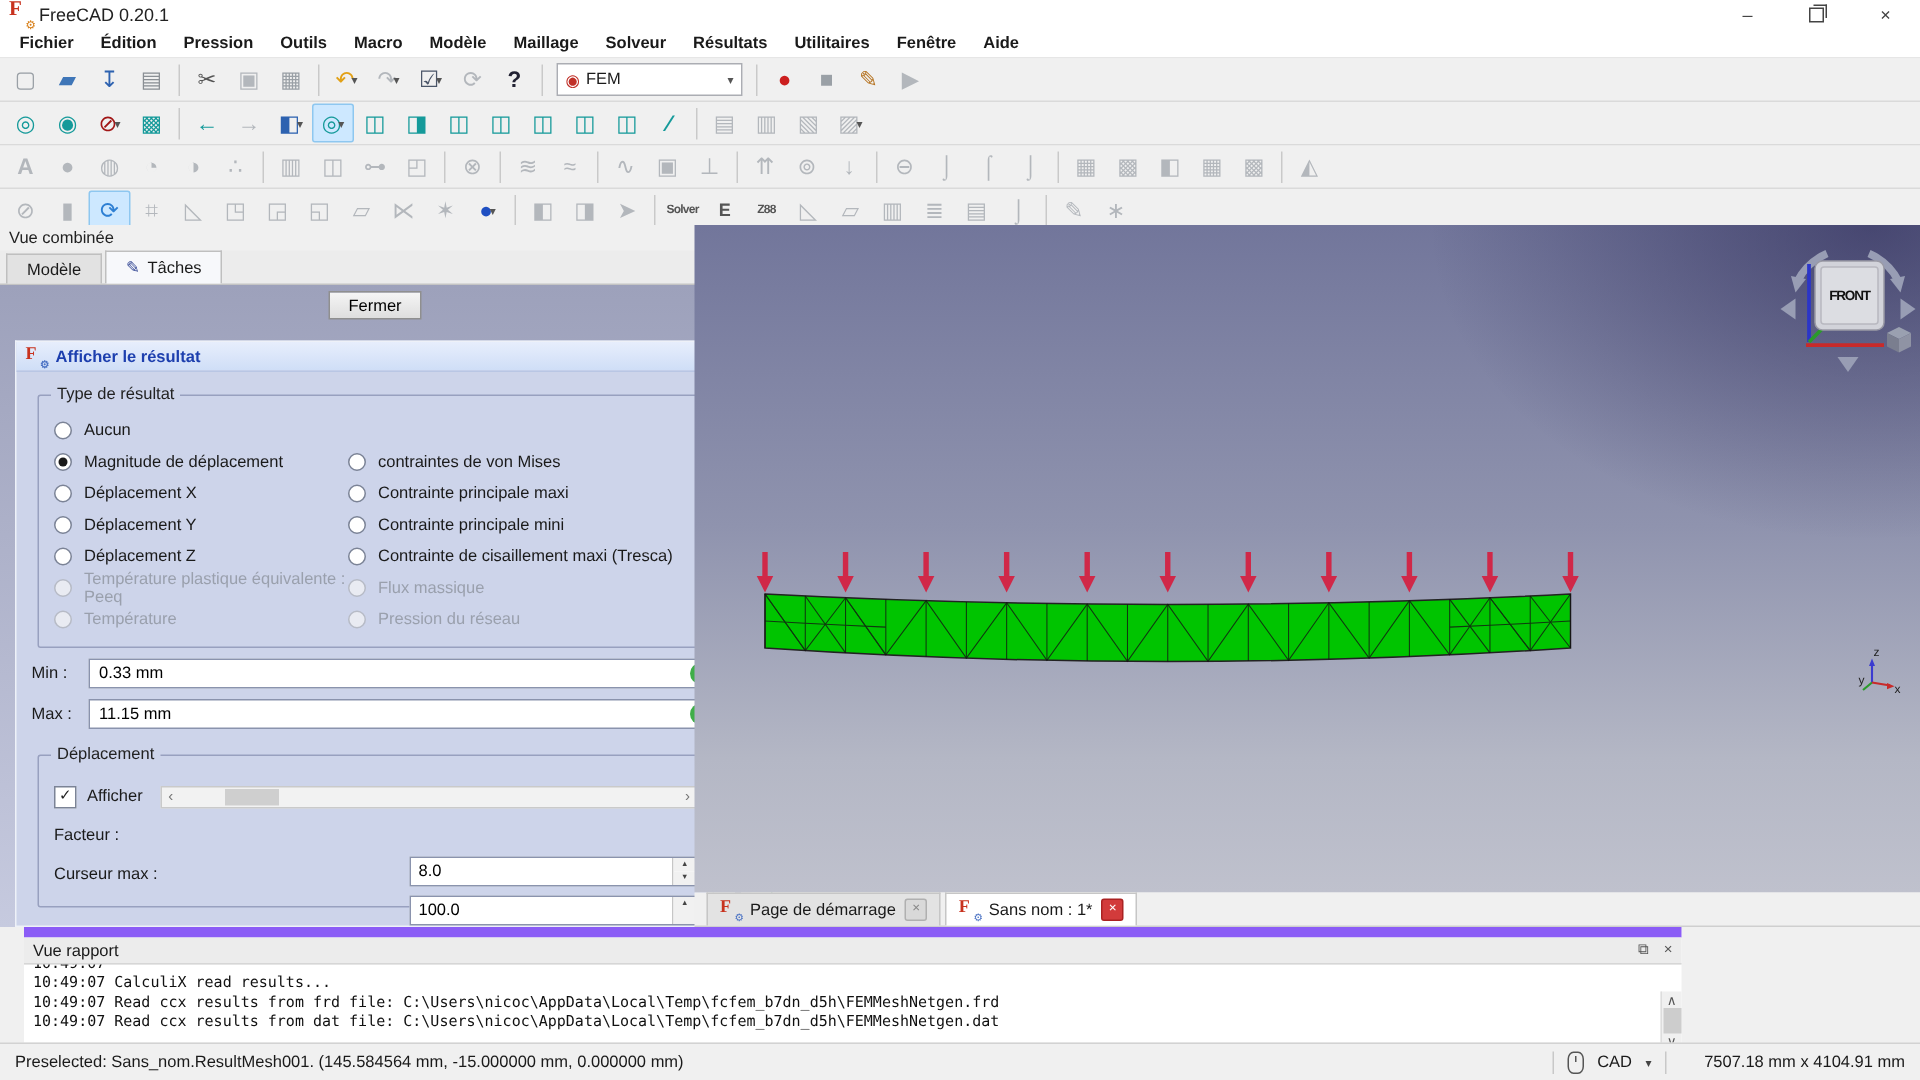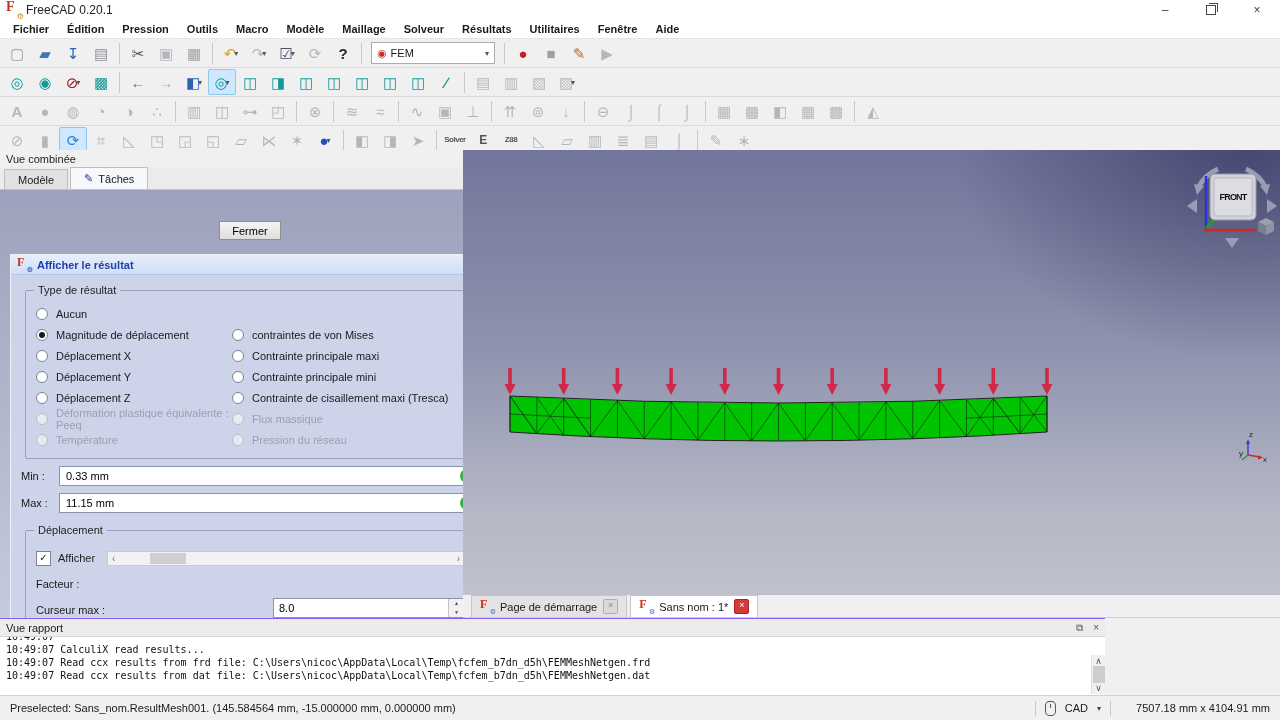--- a/index.html
+++ b/index.html
@@ -35,21 +35,21 @@
   .appico .l{font-size:14px;}
   .appico .g{color:#d8821e;font-size:8px;}
   
   .left-panel{position:absolute;top:150px;left:0;width:515px;height:468px;background:#f0f0f0;border-right:1px solid #15803d;box-sizing:border-box;}
   .panel-header{height:17px;display:flex;align-items:center;padding:0 6px;font-size:11px;color:#222;}
   .panel-hicon{margin-left:auto;color:#666;font-size:10px;}
   .panel-tabs{height:22px;display:flex;align-items:flex-end;padding-left:4px;border-bottom:1px solid #c4c4c4;background:#ececec;}
   .ptab{height:19px;display:flex;align-items:center;gap:5px;padding:0 13px;background:#e2e2e2;border:1px solid #bfbfbf;border-bottom:none;margin-right:2px;}
   .ptab.active{background:#f7f8fb;height:21px;}
   .ptab .pticon{color:#2b3f8f;font-size:11px;}
-  .tasks-wrap{position:absolute;top:40px;left:0;right:14px;bottom:0;background:linear-gradient(#9da1bb,#c6cadf);display:flex;flex-direction:column;padding-top:31px;overflow:hidden;}
+  .tasks-wrap{position:absolute;top:40px;left:0;right:14px;bottom:0;background:linear-gradient(#9da1bb,#c6cadf);display:flex;flex-direction:column;padding-top:4px;overflow:hidden;}
   .vscroll{position:absolute;top:40px;right:0;width:14px;bottom:0;background:#f0f0f0;border-left:1px solid #d7d7d7;display:flex;flex-direction:column;align-items:center;justify-content:space-between;color:#555;font-size:9px;padding:2px 0;box-sizing:border-box;}
   .fermer{width:62px;height:19px;margin:0 auto 14px;background:linear-gradient(#f5f5f5,#dedede);border:1px solid #8f8f8f;font-size:11px;font-family:inherit;flex:none;}
   .taskbox{flex:1;margin:0 6px 0 10px;background:#cdd4ea;border:1px solid #eef1f8;border-right:4px solid #3b4186;display:flex;flex-direction:column;}
   .taskbox-header{height:19px;background:linear-gradient(#e7eefc,#cfdef7);display:flex;align-items:center;gap:6px;padding:0 6px;border-bottom:1px solid #b9c6e4;color:#1d3fae;font-weight:bold;}
   .collapse{margin-left:auto;color:#2a50c0;font-weight:bold;font-size:13px;transform:rotate(90deg);}
   .groupbox{border:1px solid #98a0bf;border-radius:2px;margin:15px 14px 0;position:relative;padding:12px 10px 8px;}
   .gtitle{position:absolute;top:-7px;left:8px;background:#cdd4ea;padding:0 4px;color:#222;}
   .radio-cols{display:flex;}
   .rcol{display:flex;flex-direction:column;}
   .rcol.left{width:196px;}
@@ -82,21 +82,21 @@
                linear-gradient(180deg,#72769b 0%,#8f93ae 45%,#b4b7c5 80%,#bfc1cd 100%);}
   .beam-svg{position:absolute;left:32px;top:216px;}
   .navcube{position:absolute;top:10px;right:2px;}
   .axis-mini{position:absolute;right:12px;bottom:130px;}
   .mditabs{position:absolute;top:595px;left:463px;width:817px;height:23px;background:#f0f0f0;border-bottom:1px solid #cfcfcf;display:flex;align-items:flex-end;padding-left:8px;box-sizing:border-box;}
   .mdi-tab{height:21px;display:flex;align-items:center;gap:6px;padding:0 8px;background:#e3e3e3;border:1px solid #c6c6c6;border-bottom:none;margin-right:3px;}
   .mdi-tab.active{background:#fff;}
   .tclose{width:13px;height:13px;border:1px solid #b0b0b0;background:#d9d9d9;color:#888;font-size:9px;line-height:11px;text-align:center;border-radius:2px;}
   .mdi-tab.active .tclose{background:#d23b3b;border-color:#a22;color:#fff;}
   
-  .report{position:absolute;top:618px;left:0;width:1105px;background:#fff;border-top:1px solid #8b5cf6;}
+  .report{position:absolute;top:618px;left:16px;width:1105px;background:#fff;border-top:7px solid #8b5cf6;}
   .report-header{height:17px;background:#ececec;display:flex;align-items:center;padding:0 6px;border-bottom:1px solid #d6d6d6;}
   .rh-icons{margin-left:auto;display:flex;gap:10px;color:#555;font-size:10px;}
   .log{height:58px;overflow:hidden;padding:0 4px 0 6px;font-family:"DejaVu Sans Mono",monospace;font-size:10px;line-height:13px;color:#111;}
   .log div:first-child{margin-top:-7px;}
   .rscroll{position:absolute;top:18px;right:0;width:14px;bottom:1px;background:#f0f0f0;border-left:1px solid #ddd;display:flex;flex-direction:column;align-items:center;justify-content:space-between;color:#555;font-size:9px;padding:1px 0;box-sizing:border-box;}
   .rthumb{width:12px;height:18px;background:#cdcdcd;}
   
   .statusbar{position:absolute;top:695px;left:0;width:1280px;height:25px;background:#f0f0f0;border-top:1px solid #d2d2d2;display:flex;align-items:center;padding:0 10px;box-sizing:border-box;}
   .sright{margin-left:auto;display:flex;align-items:center;gap:9px;}
   .ssep{width:1px;height:15px;background:#c8c8c8;}
@@ -499,21 +499,21 @@
                 <label class="radio-row">
                   <span class="radio"></span>
                   <span>Déplacement Y</span>
                 </label>
                 <label class="radio-row">
                   <span class="radio"></span>
                   <span>Déplacement Z</span>
                 </label>
                 <label class="radio-row dis">
                   <span class="radio dis"></span>
-                  <span>Déformation plastique équivalente : Peeq</span>
+                  <span>Température plastique équivalente : Peeq</span>
                 </label>
                 <label class="radio-row dis">
                   <span class="radio dis"></span>
                   <span>Température</span>
                 </label>
               </div>
             <div class="rcol right" id="radioRight">
                 <label class="radio-row">
                   <span class="radio"></span>
                   <span>contraintes de von Mises</span>

